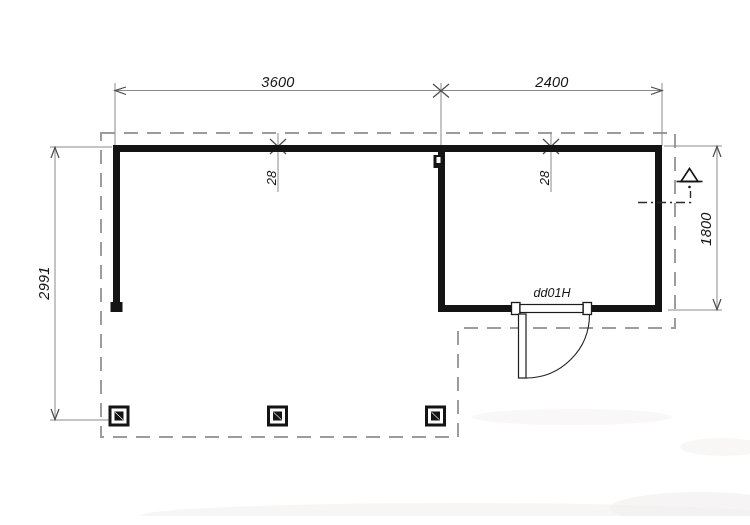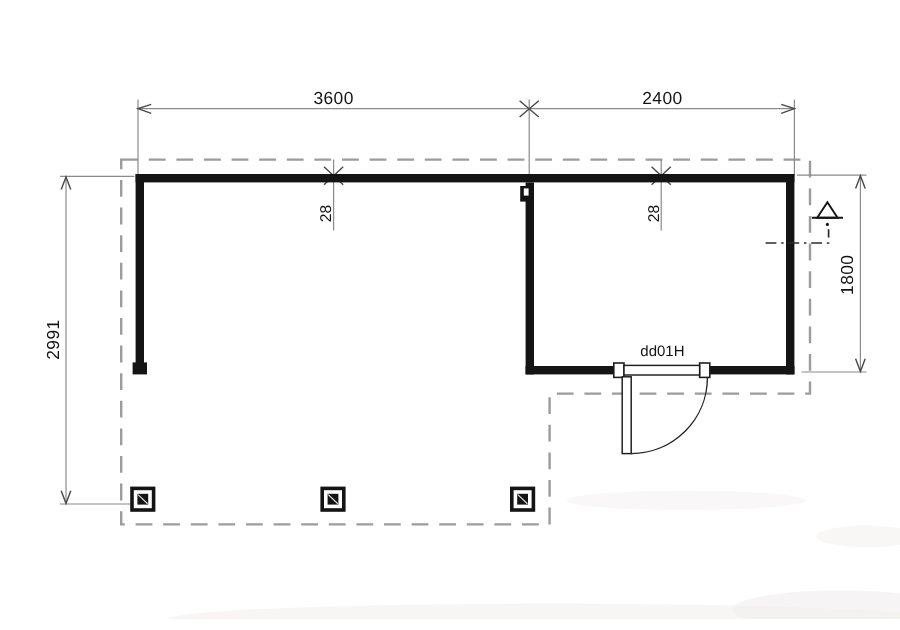--- a/index.html
+++ b/index.html
@@ -7,20 +7,21 @@
     padding: 0;
     background: #ffffff;
     font-family: "Liberation Sans", sans-serif;
   }
   .stage {
     position: relative;
     width: 750px;
     height: 516px;
     background: #ffffff;
     overflow: hidden;
+    font-style: italic;
   }
   svg { display: block; }
   text {
     font-family: "Liberation Sans", sans-serif;
     fill: #141414;
   }
   .dim-text { font-size: 14.5px; letter-spacing: 0.3px; }
   .dim-text-small { font-size: 13px; }
   .door-text { font-size: 12.5px; }
 </style>

